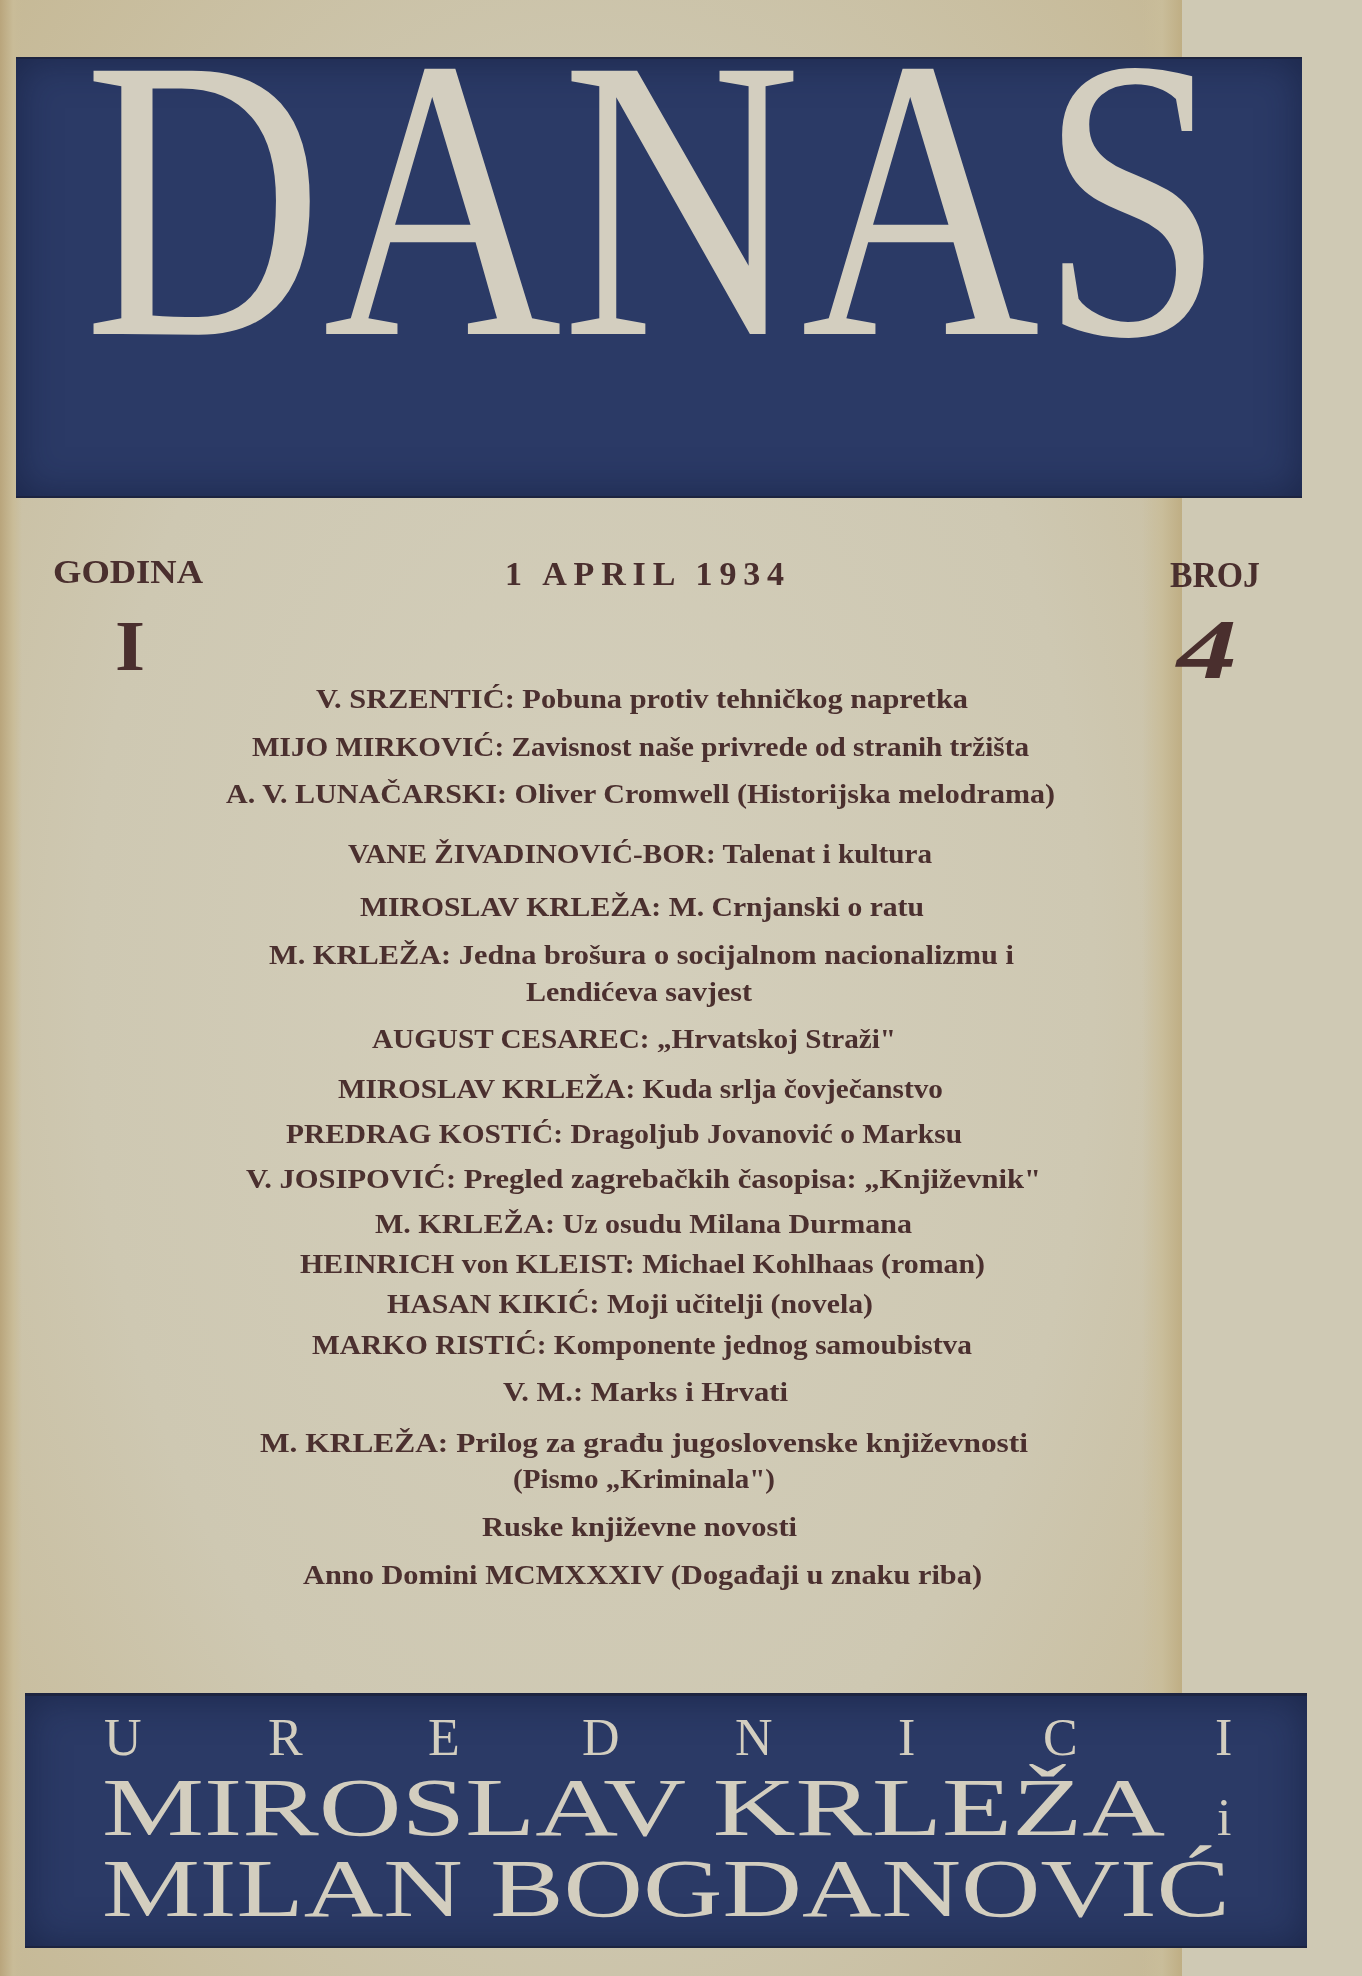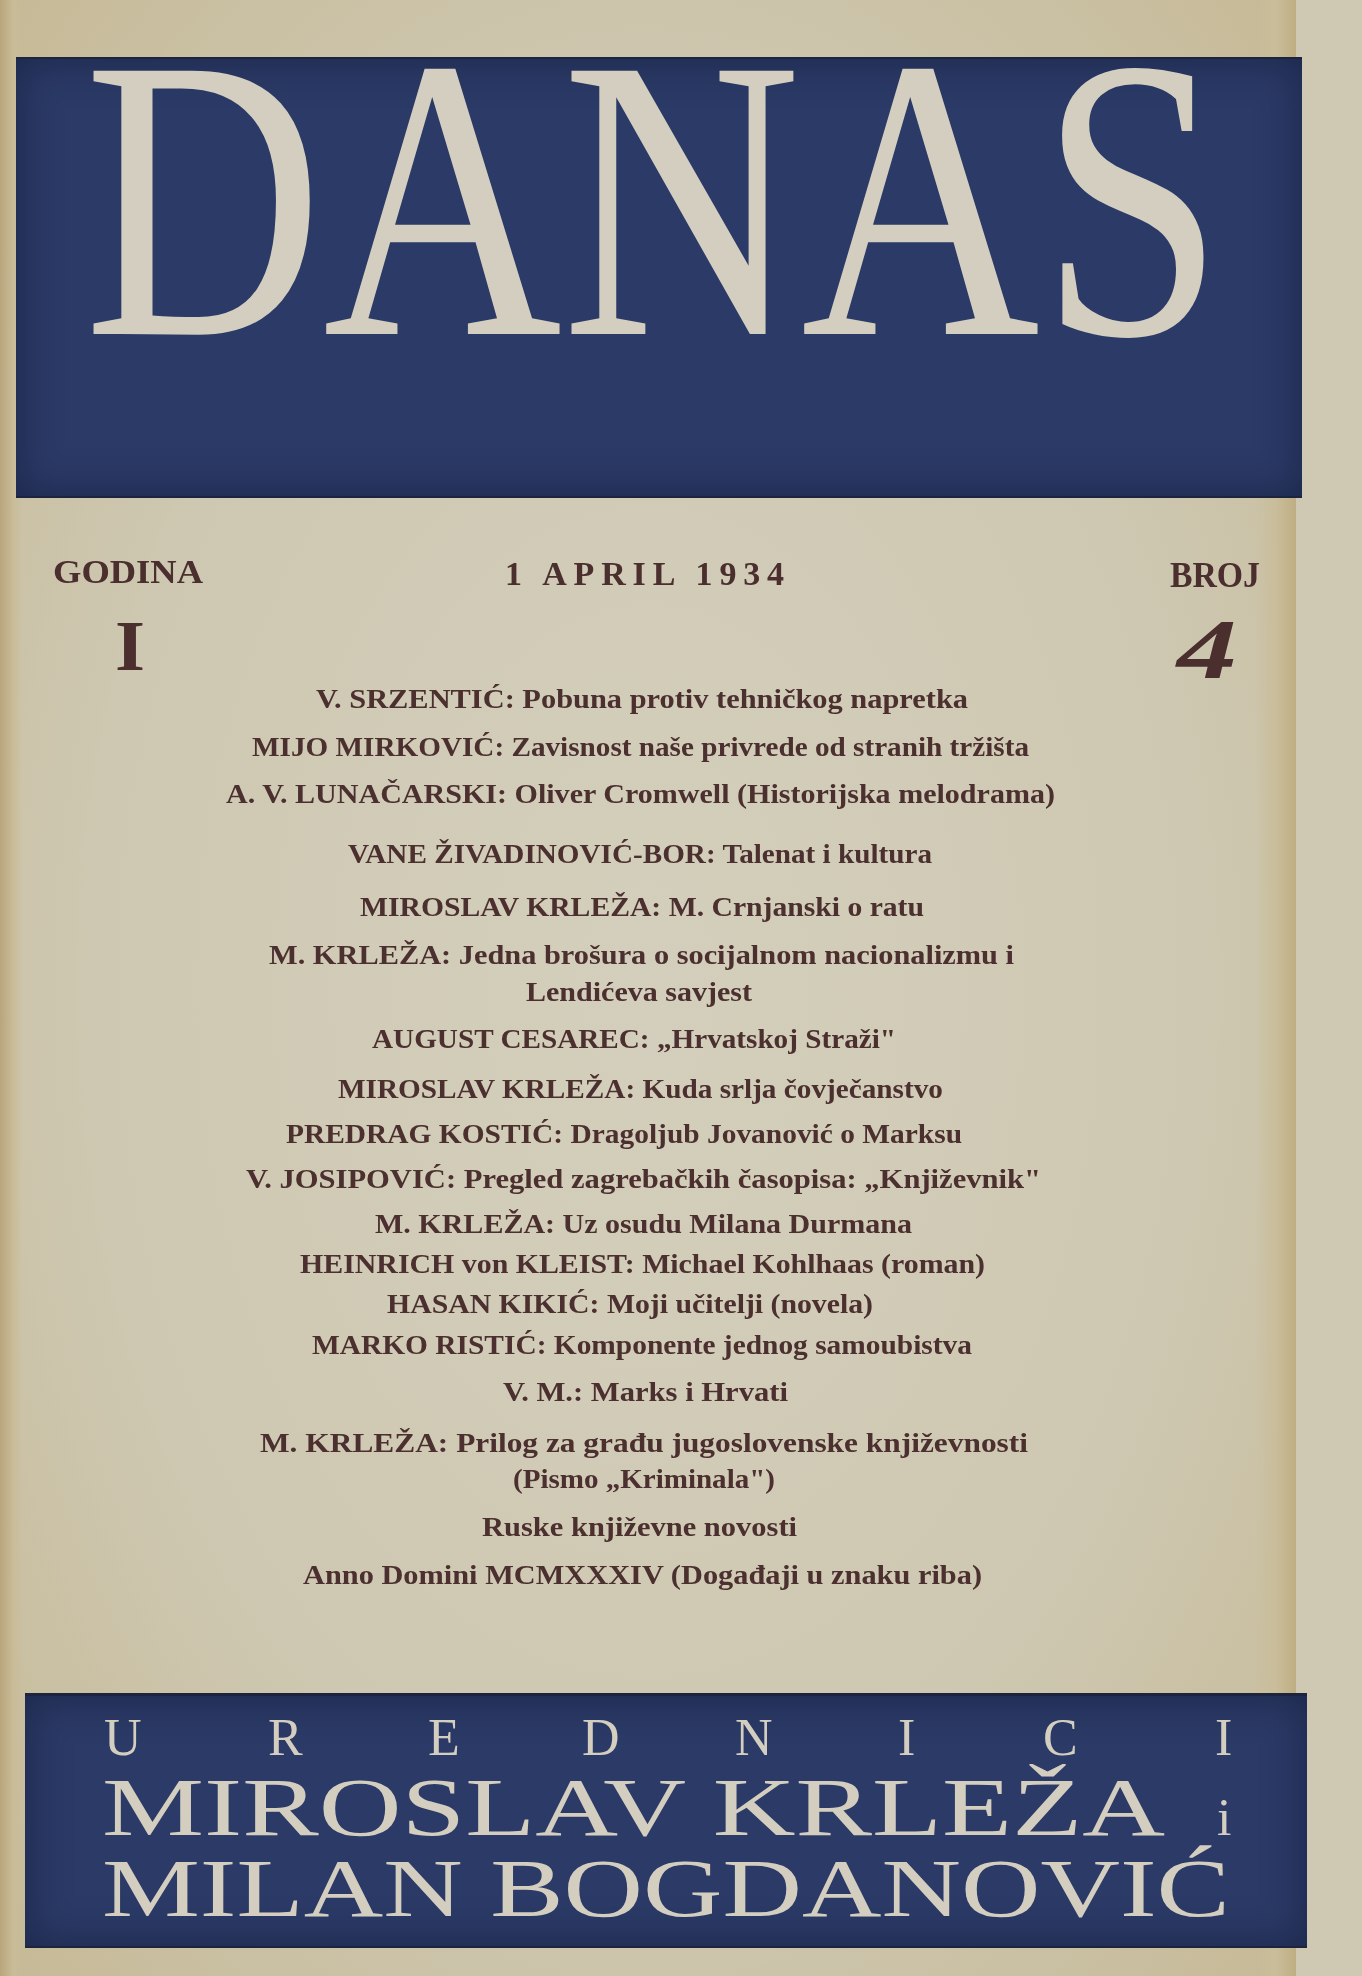--- a/index.html
+++ b/index.html
@@ -1,21 +1,21 @@
 <!DOCTYPE html>
 <html><head>
 <meta charset="utf-8">
 <style>
   html, body { margin: 0; padding: 0; }
   body {
     width: 1362px; height: 1976px; overflow: hidden;
     background: #cfc9b4;
   }
   .page {
-    position: relative; width: 1296px; height: 1976px;
+    position: relative; width: 1182px; height: 1976px;
     background:
       radial-gradient(ellipse at 50% 50%, #d4cfbc 0%, #cec8b2 60%, #c6b996 100%);
   }
   .edge-left {
     position: absolute; left: 0; top: 0; width: 22px; height: 1976px;
     background: linear-gradient(90deg, #b9a57c 0%, #c9bc98 60%, rgba(0,0,0,0) 100%);
   }
   .edge-right {
     position: absolute; right: 0; top: 0; width: 40px; height: 1976px;
     background: linear-gradient(270deg, #bfae84 0%, #c9bd9a 50%, rgba(0,0,0,0) 100%);

